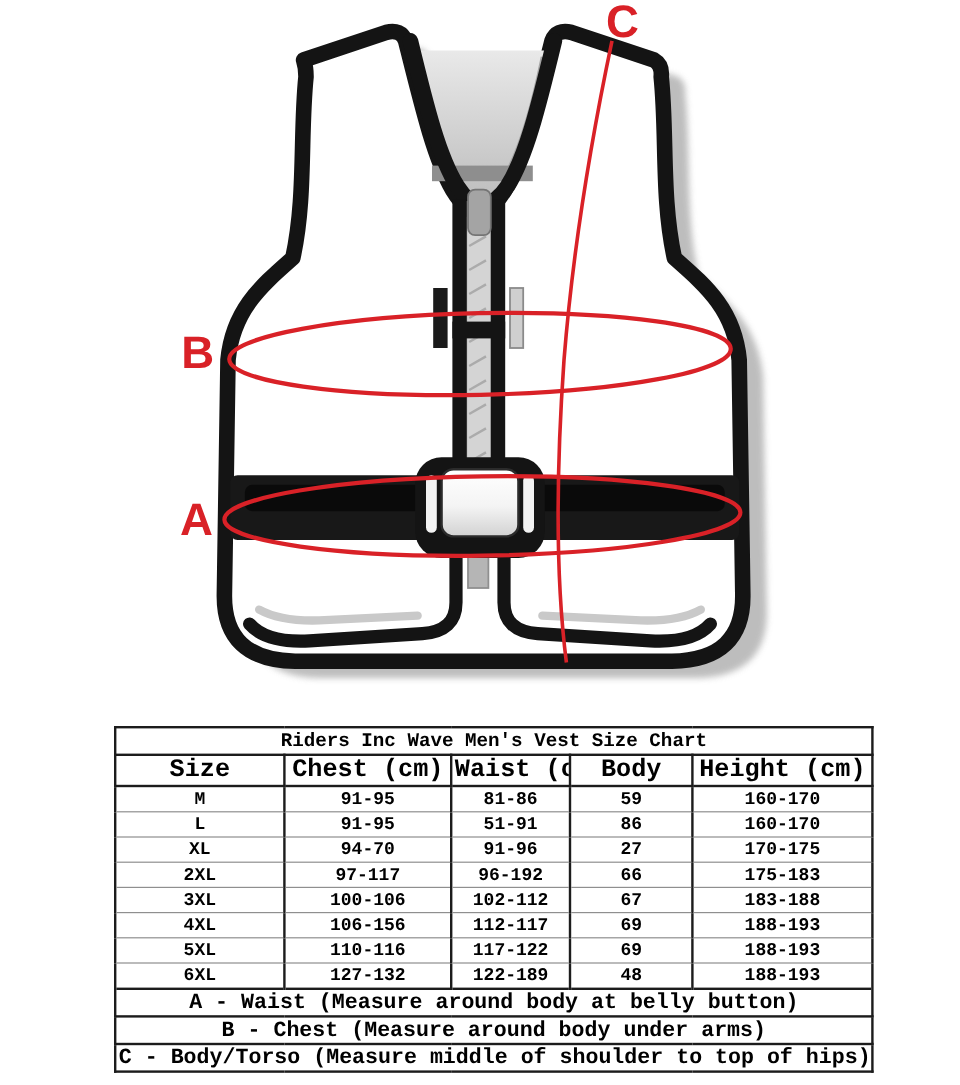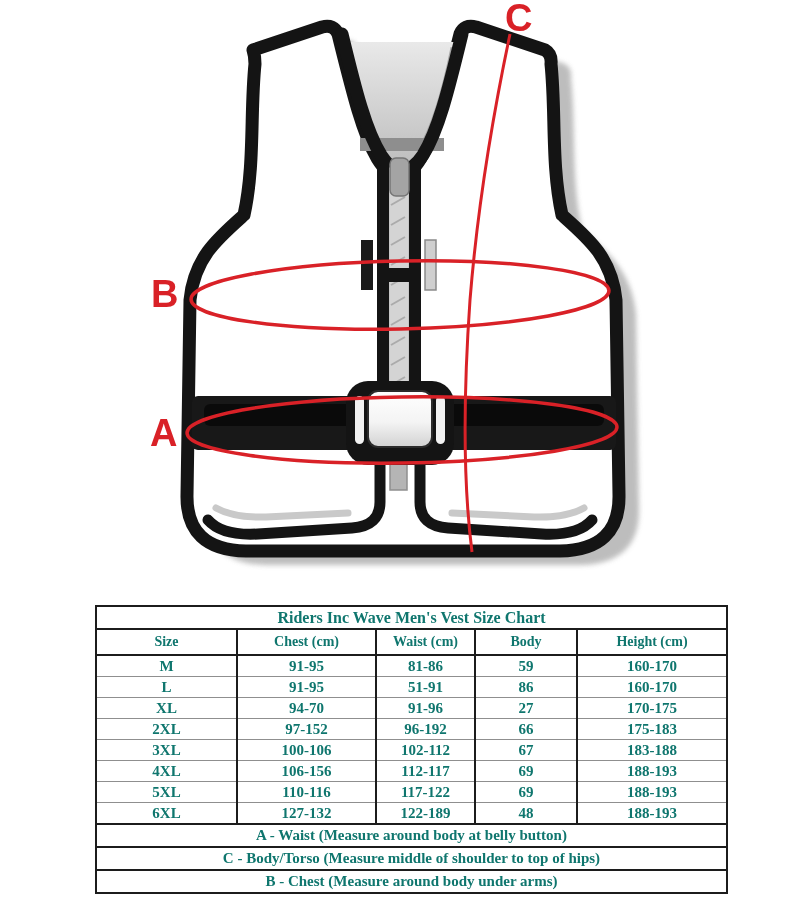--- a/index.html
+++ b/index.html
@@ -1,28 +1,28 @@
 <!DOCTYPE html>
 <html><head>
 <meta charset="utf-8">
 <style>
   html,body{margin:0;padding:0;background:#ffffff;}
   .page{position:relative;width:800px;height:904px;background:#fff;overflow:hidden;
         font-family:"Liberation Sans",sans-serif;}
   .vest-wrap{position:absolute;left:0;top:0;width:800px;height:604px;}
   .table-wrap{position:absolute;left:95px;top:605px;width:631px;}
   table.size-chart{border-collapse:collapse;table-layout:fixed;width:631px;
-        font-family:Liberation Serif, serif;color:#0f766e;}
+        font-family:Liberation Mono, monospace;color:#000000;}
   table.size-chart td,table.size-chart th{border:2px solid #1c1c1c;padding:0 2px;
         text-align:center;vertical-align:middle;font-weight:bold;overflow:hidden;white-space:nowrap;}
   tr.row-title td{height:21px;font-size:16px;}
-  tr.row-head  td{height:24px;font-size:14px;}
+  tr.row-head  td{height:24px;font-size:21px;}
   tr.data-row  td{height:20px;font-size:15px;
         border-top:1px solid #8f8f8f;border-bottom:1px solid #8f8f8f;}
-  tr.foot-row  td{height:21px;font-size:15px;margin-left:32px;}
+  tr.foot-row  td{height:21px;font-size:18px;margin-left:32px;}
 </style>
 </head>
 <body>
 
 <div class="page">
 
   <div class="vest-wrap">
     <svg width="800" height="604" viewBox="0 0 800 604" xmlns="http://www.w3.org/2000/svg">
       <defs>
         <filter id="soft" x="-10%" y="-10%" width="130%" height="130%">
@@ -124,21 +124,21 @@
           </tr>
           <tr class="data-row">
             <td>XL</td>
             <td>94-70</td>
             <td>91-96</td>
             <td>27</td>
             <td>170-175</td>
           </tr>
           <tr class="data-row">
             <td>2XL</td>
-            <td>97-152</td>
+            <td>97-117</td>
             <td>96-192</td>
             <td>66</td>
             <td>175-183</td>
           </tr>
           <tr class="data-row">
             <td>3XL</td>
             <td>100-106</td>
             <td>102-112</td>
             <td>67</td>
             <td>183-188</td>
@@ -163,22 +163,22 @@
             <td>122-189</td>
             <td>48</td>
             <td>188-193</td>
           </tr>
         </tbody>
       <tbody id="footnote-rows">
           <tr class="foot-row">
             <td colspan="5">A - Waist (Measure around body at belly button)</td>
           </tr>
           <tr class="foot-row">
-            <td colspan="5">C - Body/Torso (Measure middle of shoulder to top of hips)</td>
+            <td colspan="5">B - Chest (Measure around body under arms)</td>
           </tr>
           <tr class="foot-row">
-            <td colspan="5">B - Chest (Measure around body under arms)</td>
+            <td colspan="5">C - Body/Torso (Measure middle of shoulder to top of hips)</td>
           </tr>
         </tbody>
     </table>
   </div>
 
 </div>
 
 </body></html>

